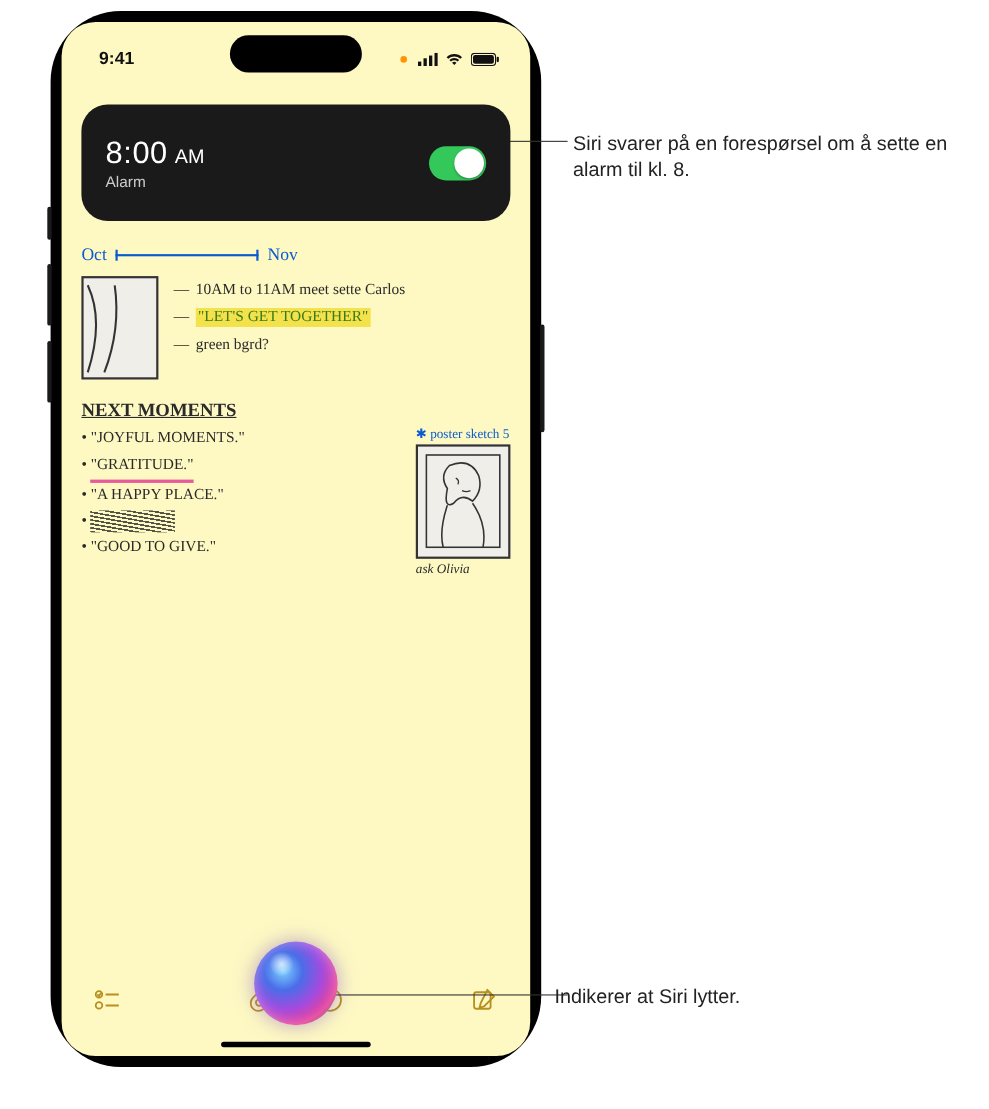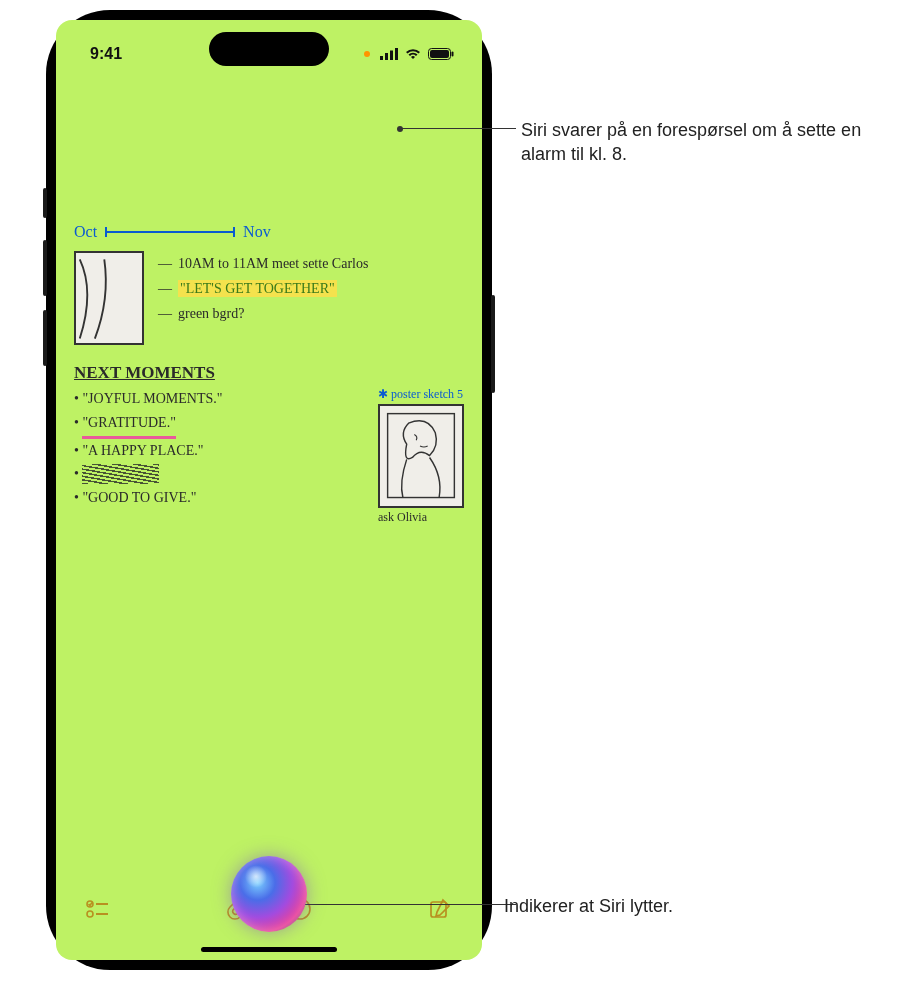--- a/index.html
+++ b/index.html
@@ -16,22 +16,22 @@
     top: 10px;
     width: 446px;
     height: 960px;
     background: #000;
     border-radius: 64px;
     padding: 10px;
   }
   .screen {
     width: 100%;
     height: 100%;
-    background: #bef264;
-    border-radius: 16px;
+    background: #fef9c3;
+    border-radius: 31px;
     position: relative;
     overflow: hidden;
   }
   .dynamic-island {
     position: absolute;
     top: 12px;
     left: 50%;
     transform: translateX(-50%);
     width: 120px;
     height: 34px;
@@ -181,20 +181,21 @@
   .sketch2 {
     width: 86px; height: 104px;
     border: 2px solid #333;
     margin-top: 2px;
     background: #f0eee9;
   }
   .ask {
     font-family: "Comic Sans MS", cursive;
     font-size: 12px; color: #2a2a2a;
     margin-top: 2px;
+    font-style: italic;
   }
 
   .bottom-toolbar {
     position: absolute;
     bottom: 24px;
     left: 0; right: 0;
     height: 54px;
     display: flex;
     align-items: center;
     justify-content: space-between;
@@ -291,20 +292,30 @@
         <span class="battery-icon">
           <svg width="26" height="12" viewBox="0 0 26 12">
               <rect x="0.5" y="0.5" width="22" height="11" rx="3" fill="none" stroke="#111" stroke-width="1"></rect>
               <rect x="2" y="2" width="19" height="8" rx="2" fill="#111"></rect>
               <rect x="23.5" y="3.5" width="2" height="5" rx="1" fill="#111"></rect>
             </svg>
         </span>
       </div>
     </div>
 
+    <div class="alarm-card">
+      <div class="alarm-left">
+        <div>
+          <span class="alarm-time">8:00</span>
+          <span class="alarm-ampm">AM</span>
+        </div>
+        <div class="alarm-label">Alarm</div>
+      </div>
+      <div class="toggle"></div>
+    </div>
 
     <div class="note-area">
       <div class="timeline">
         <span class="tl-label">Oct</span>
         <span class="tl-line"></span>
         <span class="tl-label">Nov</span>
       </div>
 
       <div class="note-row">
         <div class="sketch-box">

